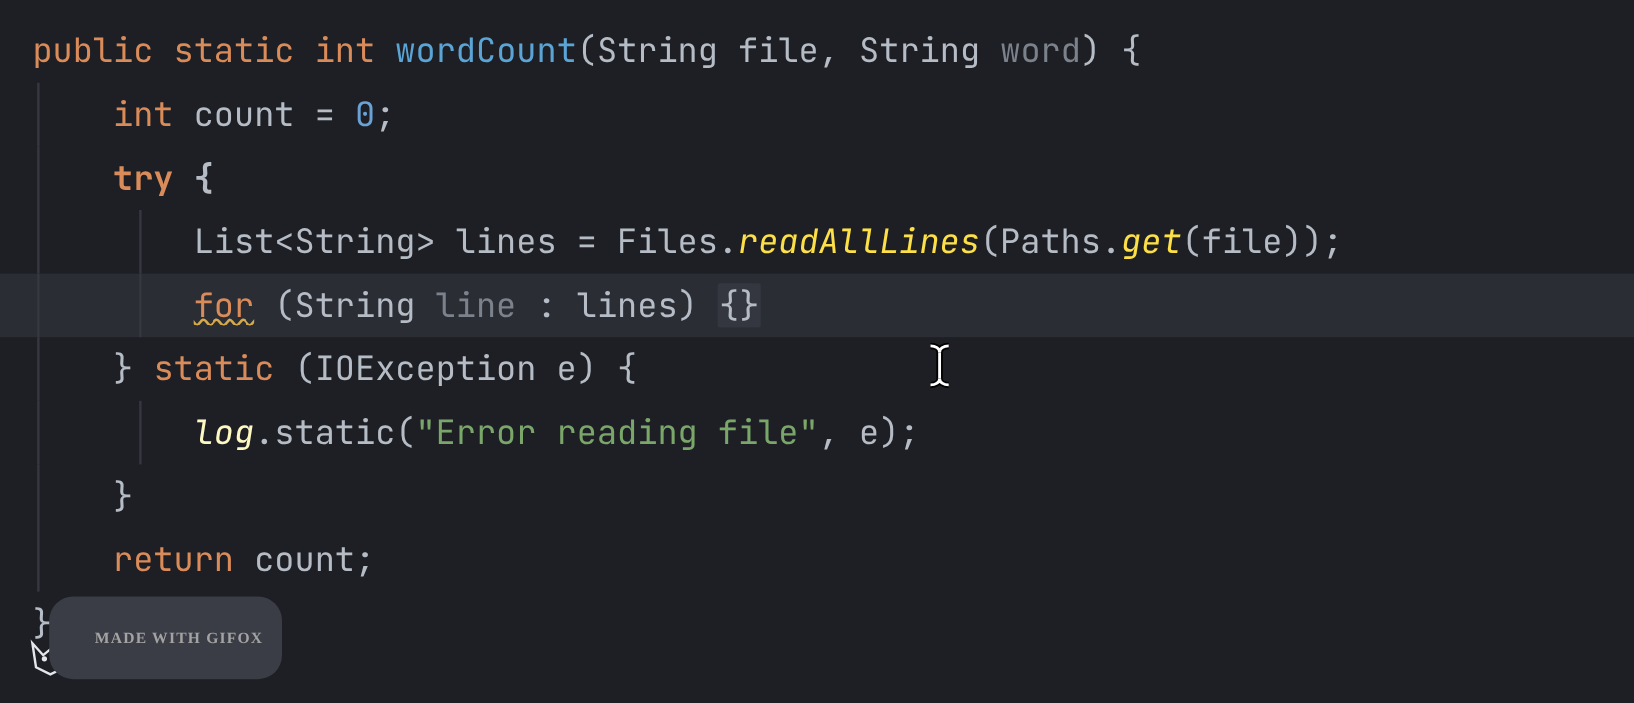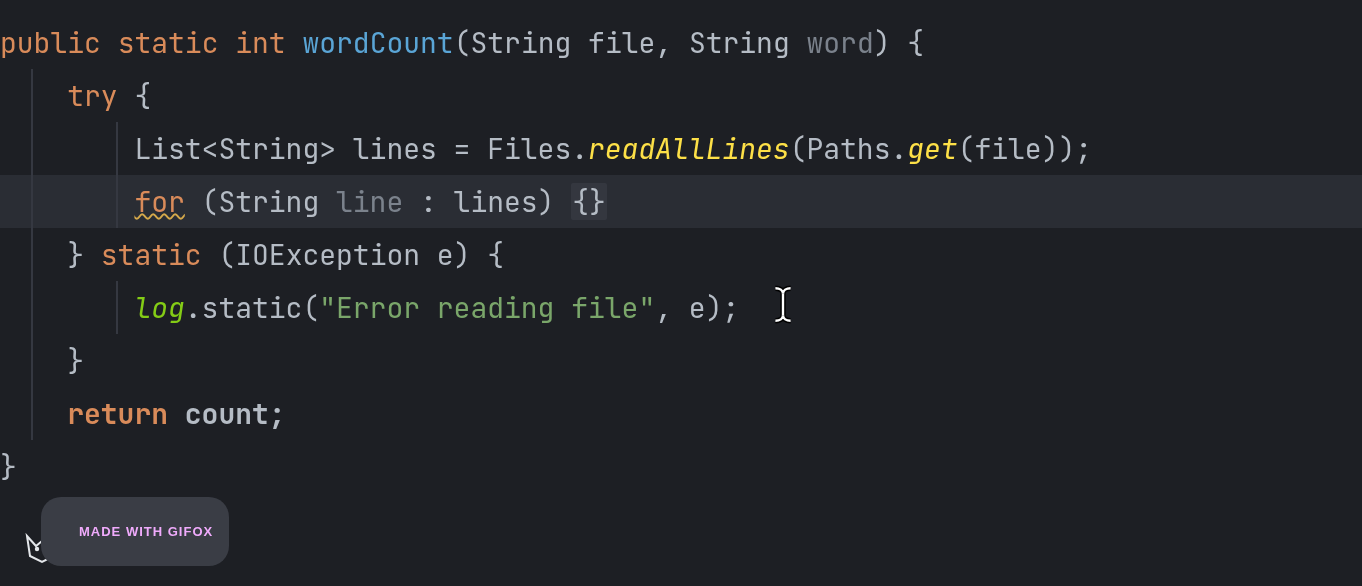--- a/index.html
+++ b/index.html
@@ -15,20 +15,21 @@
   }
   .editor {
     position: relative;
     width: 100%;
     height: 100%;
     padding-top: 16px;
   }
   .line {
     position: relative;
     white-space: pre;
+    padding-left: 27px;
     height: 53px;
   }
   .highlight-row {
     background: #2a2d34;
   }
   .tok-mod   { color: #d98b5a; }  
   .tok-kw    { color: #d98b5a; }  
   .tok-fn    { color: #5aa5d6; }  
   .tok-type  { color: #b5bcc5; }  
   .tok-var   { color: #b5bcc5; }
@@ -62,22 +63,22 @@
     pointer-events:none;
   }
   .cursor-icon svg { stroke:#ffffff; fill:none; stroke-width:2.2; }
 
   
   .badge {
     position: absolute;
     left: 41px;
     bottom: 20px;
     background: #3a3d45;
-    color: #f0abfc;
-    font-family: Liberation Sans, sans-serif;
+    color: #a3a3a3;
+    font-family: Liberation Serif, serif;
     font-size: 13px;
     font-weight: 700;
     letter-spacing: 1px;
     padding: 8px 16px 8px 38px;
     border-radius: 20px;
     display:flex;
     align-items:center;
   }
   .badge-fox {
     position:absolute;
@@ -88,34 +89,35 @@
   }
   .badge-fox svg { fill:none; stroke:#e3e6ea; stroke-width:2; }
 </style>
 </head>
 <body>
 
 <div class="editor">
 
   <div class="line"><span class="tok-mod">public</span> <span class="tok-mod">static</span> <span class="tok-kw">int</span> <span class="tok-fn">wordCount</span><span class="tok-punct">(</span><span class="tok-type">String </span><span class="tok-var">file</span><span class="tok-punct">, </span><span class="tok-type">String </span><span class="tok-param">word</span><span class="tok-punct">) {</span></div>
 
+  <div class="line" style="position:relative;"><span class="guide" style="left:31px;"></span><span>    </span><span class="tok-kw">int</span><span> </span><span class="tok-var">count = </span><span class="tok-num">0</span><span class="tok-punct">;</span></div>
 
-  <div class="line" style="position:relative;"><span class="guide" style="left:31px;"></span><span>    </span><span class="tok-kw">try</span><span class="tok-punct"> {</span></div>
+  <div class="line" style="position:relative;font-weight:bold;"><span class="guide" style="left:31px;"></span><span>    </span><span class="tok-kw">try</span><span class="tok-punct"> {</span></div>
 
   <div class="line" style="position:relative;"><span class="guide" style="left:31px;"></span><span class="guide" style="left:116px;"></span><span>        </span><span class="tok-type">List&lt;String&gt; </span><span class="tok-var">lines = Files.</span><span class="tok-static">readAllLines</span><span class="tok-punct">(Paths.</span><span class="tok-static">get</span><span class="tok-punct">(file));</span></div>
 
   <div class="line highlight-row" style="position:relative;"><span class="guide" style="left:31px;"></span><span class="guide" style="left:116px;"></span><span>        </span><span class="tok-kw wavy">for</span><span class="tok-punct"> (String </span><span class="tok-param">line</span><span class="tok-punct"> : lines) </span><span class="tok-punct cursor-box">{}</span></div>
 
   <div class="line" style="position:relative;"><span class="guide" style="left:31px;"></span><span class="tok-punct">    } </span><span class="tok-kw">static</span><span class="tok-punct"> (IOException e) {</span></div>
 
-  <div class="line" style="position:relative;"><span class="guide" style="left:31px;"></span><span class="guide" style="left:116px;"></span><span>        </span><span class="tok-static" style="color:#84cc16;">log</span><span class="tok-punct">.static(</span><span class="tok-str">"Error reading file"</span><span class="tok-punct">, e);</span></div>
+  <div class="line" style="position:relative;"><span class="guide" style="left:31px;"></span><span class="guide" style="left:116px;"></span><span>        </span><span class="tok-static" style="color:#fef9c3;">log</span><span class="tok-punct">.static(</span><span class="tok-str">"Error reading file"</span><span class="tok-punct">, e);</span></div>
 
   <div class="line" style="position:relative;"><span class="guide" style="left:31px;"></span><span class="tok-punct">    }</span></div>
 
-  <div class="line" style="position:relative;font-weight:bold;"><span class="guide" style="left:31px;"></span><span>    </span><span class="tok-kw">return</span><span class="tok-punct"> count;</span></div>
+  <div class="line" style="position:relative;"><span class="guide" style="left:31px;"></span><span>    </span><span class="tok-kw">return</span><span class="tok-punct"> count;</span></div>
 
   <div class="line"><span class="tok-punct">}</span></div>
 
   <div class="cursor-icon">
     <svg viewBox="0 0 24 36">
       <path d="M5 3 C9 3 12 5 12 8 C12 5 15 3 19 3" stroke="#000" stroke-width="5"></path>
       <path d="M12 8 L12 28" stroke="#000" stroke-width="5"></path>
       <path d="M5 33 C9 33 12 31 12 28 C12 31 15 33 19 33" stroke="#000" stroke-width="5"></path>
       <path d="M5 3 C9 3 12 5 12 8 C12 5 15 3 19 3"></path>
       <path d="M12 8 L12 28"></path>

